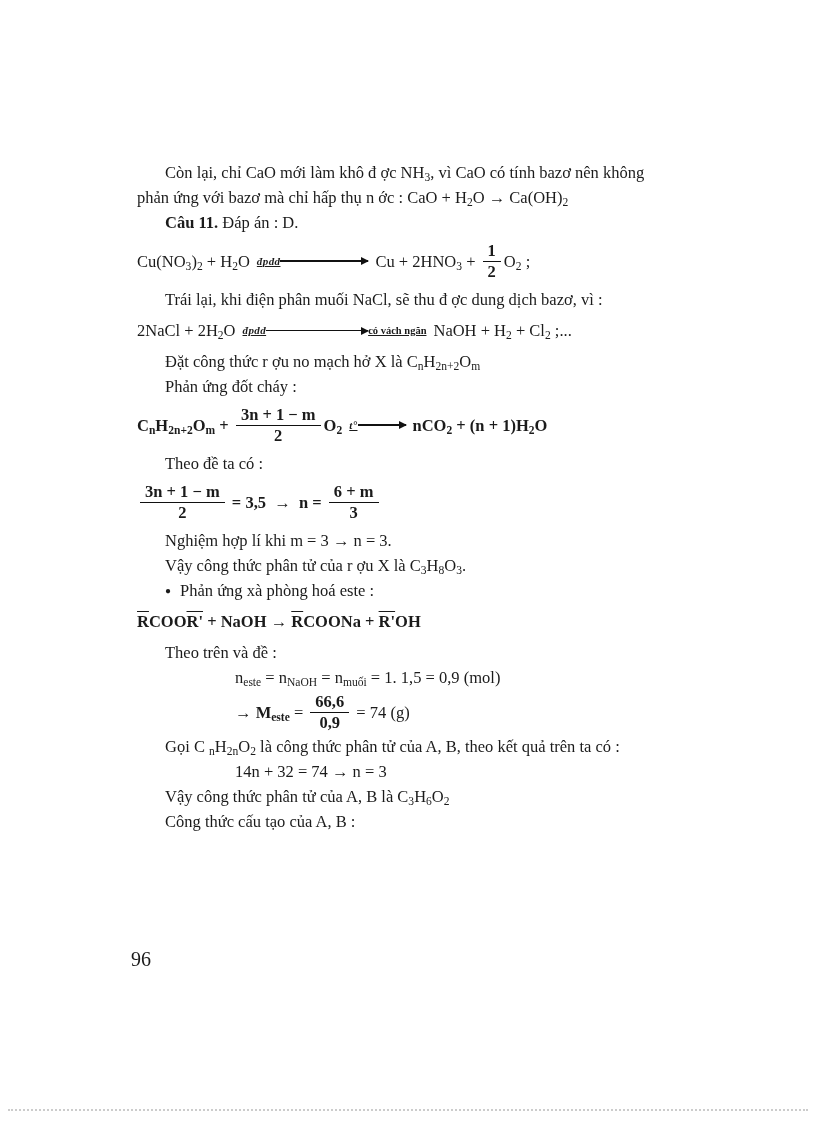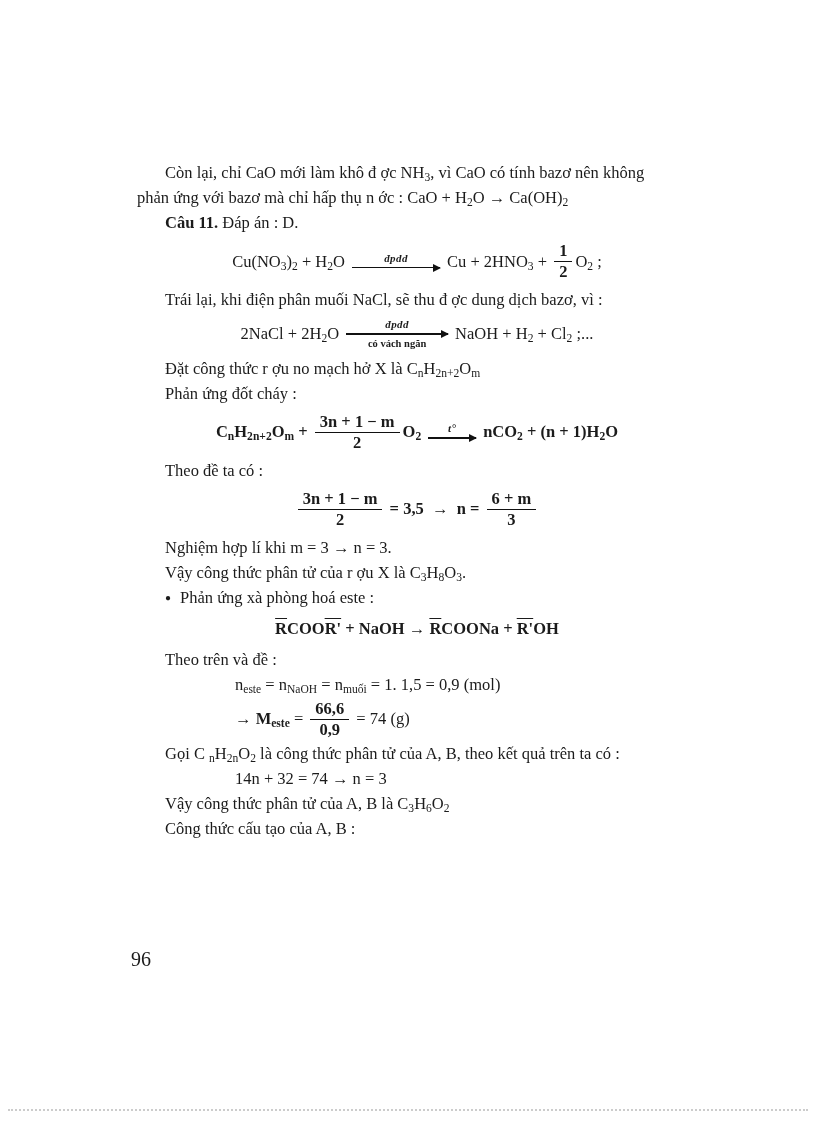--- a/index.html
+++ b/index.html
@@ -16,29 +16,29 @@
   .content {
     position: absolute; top: 160px; left: 137px; width: 560px;
     font-size: 16.5px; line-height: 25px;
   }
   .content p { margin: 0; white-space: pre; }
   .indent { padding-left: 28px; }
   .indent-lg { padding-left: 98px; }
   .mt-s { margin-top: 9px; }
   .mt-m { margin-top: 14px; }
 
-  .eq { display: flex; justify-content: center; align-items: center; margin: 6px 0; }
+  .eq { display: flex; align-items: center; margin: 6px 0; }
   .eq-part { white-space: pre; }
   .mline { display: flex; align-items: center; white-space: pre; margin: 2px 0; }
 
   .frac { display: inline-flex; flex-direction: column; align-items: center; margin: 0 3px; line-height: 19px; text-align: center; }
   .frac .num { border-bottom: 1.4px solid #111; padding: 0 5px 1px; }
   .frac .den { padding-top: 0; }
 
-  .rxn { display: inline-flex; flex-direction: column; align-items: center; margin: 0 7px; line-height: 13px; }
+  .rxn { display: inline-flex; align-items: center; margin: 0 7px; line-height: 13px; text-decoration: underline; }
   .rxn-top { font-size: 11px; font-weight: bold; font-style: italic; letter-spacing: 0.4px; }
   .rxn-bottom { font-size: 10.5px; font-weight: bold; }
   .rxn-line { position: relative; height: 1.5px; background: #111; margin: 2px 0; width: 88px; }
   .rxn.sm .rxn-line { width: 48px; }
   .rxn.lg .rxn-line { width: 102px; }
   .rxn-line::after {
     content: ""; position: absolute; right: -1px; top: 50%; transform: translateY(-50%);
     width: 0; height: 0;
     border-left: 8px solid #111; border-top: 4px solid transparent; border-bottom: 4px solid transparent;
   }

